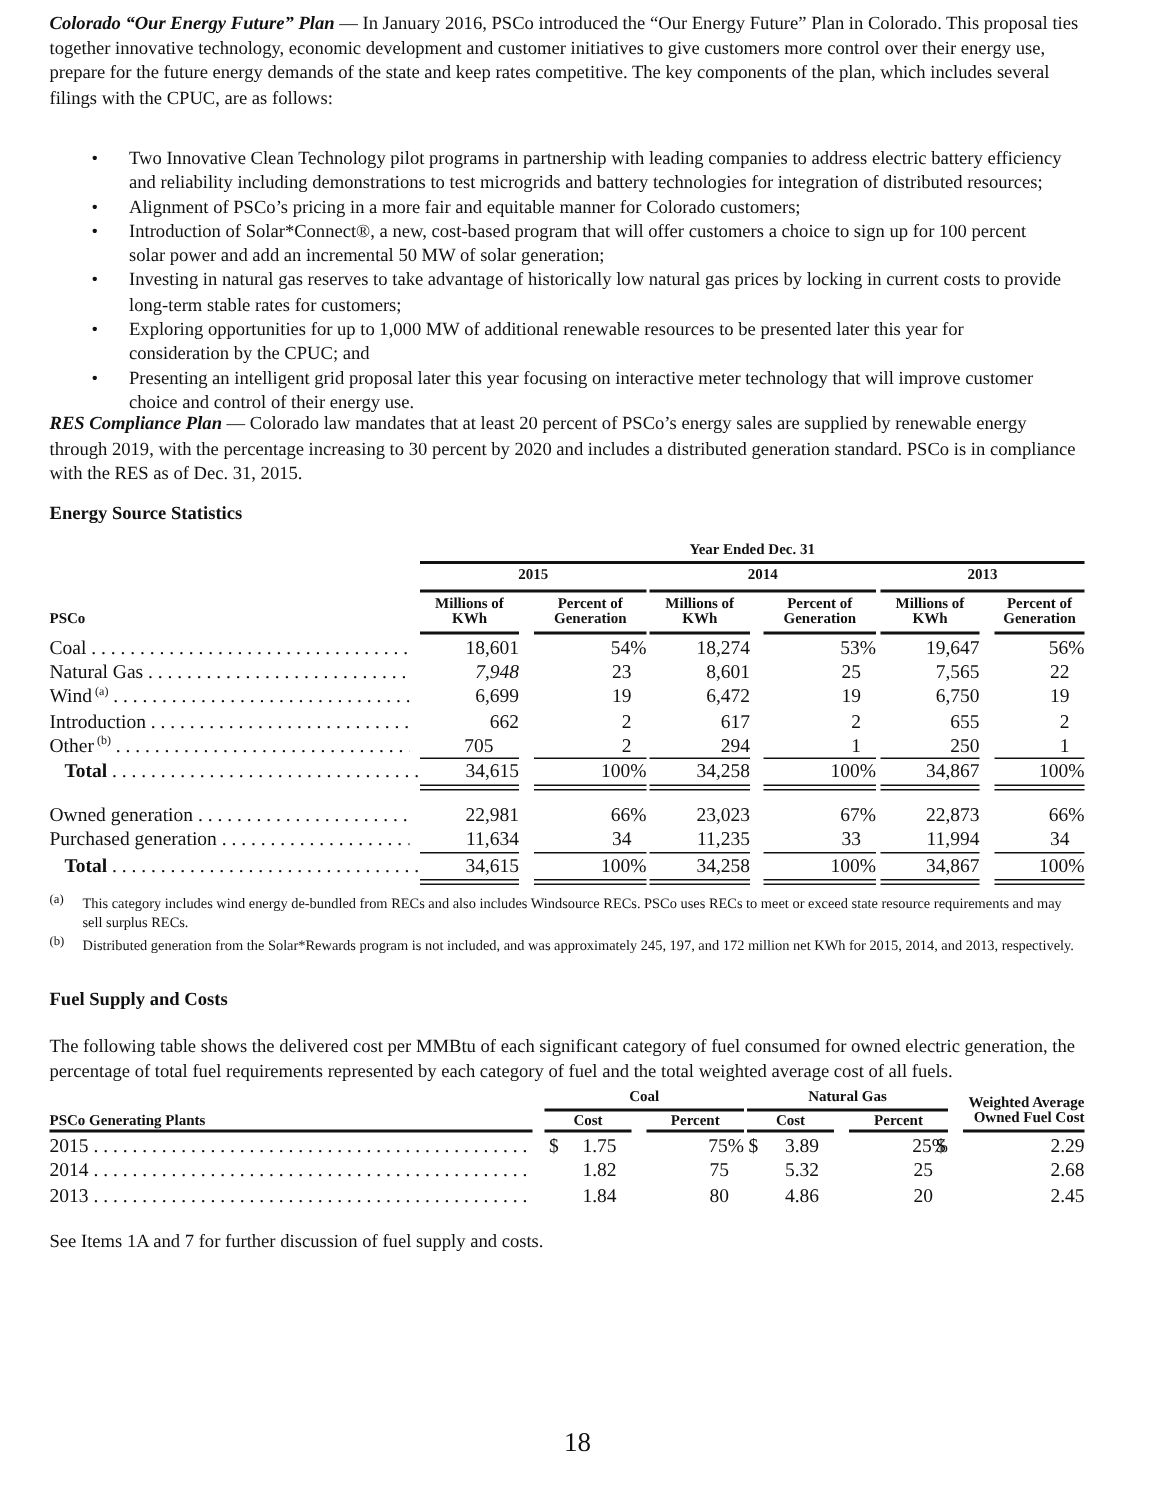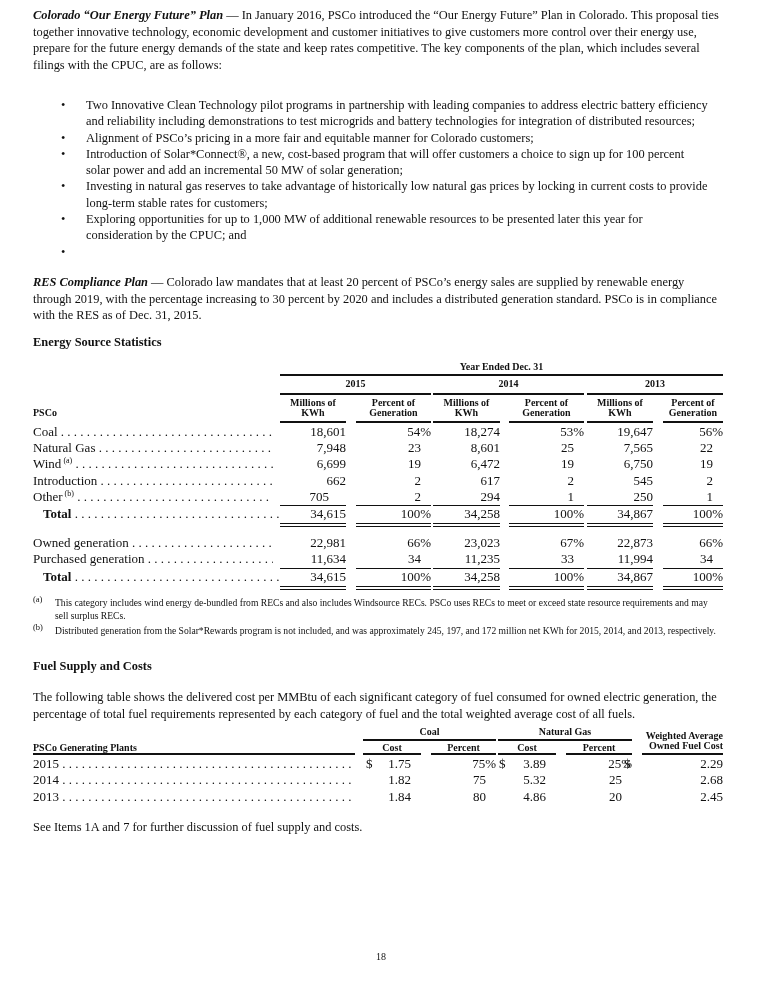--- a/index.html
+++ b/index.html
@@ -13,21 +13,21 @@
   .bi { font-weight: bold; font-style: italic; }
   ul.bullets { position: absolute; top: 97px; left: 28px; width: 650px; margin: 0; padding: 0; list-style: none; }
   ul.bullets li { position: relative; padding-left: 25px; line-height: 16.3px; margin: 0; }
   ul.bullets li .dot { position: absolute; left: 0; top: 0; }
   .para2 { position: absolute; top: 274px; left: 0; width: 692px; }
   .heading { position: absolute; left: 0; font-weight: bold; font-size: 12.4px; }
   .h-energy { top: 335px; }
   .h-fuel { top: 659px; }
   .para3 { position: absolute; top: 689px; left: 0; width: 692px; }
   .closing { position: absolute; top: 819px; left: 0; }
-  .pagenum { position: absolute; top: 951px; left: 376px; font-size: 10px; }
+  .pagenum { position: absolute; top: 951px; left: 376px; font-size: 18px; }
 
   
   .t1 { position: absolute; left: 0; top: 362px; width: 690px; }
   .row { position: absolute; left: 0; height: 16px; width: 690px; }
   .lbl { position: absolute; left: 0; white-space: nowrap; overflow: hidden; font-size: 13px; }
   .cell { position: absolute; text-align: right; font-size: 13px; }
   .hdr { position: absolute; font-weight: bold; font-size: 10px; text-align: center; line-height: 10px; }
   .rule { position: absolute; height: 0; border-top: 1px solid #111; }
   .rule2 { position: absolute; height: 2px; border-top: 1px solid #111; border-bottom: 1px solid #111; }
   .rule.thick { border-top: 2px solid #111; }
@@ -42,21 +42,21 @@
 <div class="page">
 
   <p class="para1"><span class="bi">Colorado “Our Energy Future” Plan</span><span> — </span><span>In January 2016, PSCo introduced the “Our Energy Future” Plan in Colorado.  This proposal ties together innovative technology, economic development and customer initiatives to give customers more control over their energy use, prepare for the future energy demands of the state and keep rates competitive.  The key components of the plan, which includes several filings with the CPUC, are as follows:</span></p>
 
   <ul class="bullets">
     <li><span class="dot">•</span><span>Two Innovative Clean Technology pilot programs in partnership with leading companies to address electric battery efficiency and reliability including demonstrations to test microgrids and battery technologies for integration of distributed resources;</span></li>
     <li><span class="dot">•</span><span>Alignment of PSCo’s pricing in a more fair and equitable manner for Colorado customers;</span></li>
     <li><span class="dot">•</span><span>Introduction of Solar*Connect®, a new, cost-based program that will offer customers a choice to sign up for 100 percent solar power and add an incremental 50 MW of solar generation;</span></li>
     <li><span class="dot">•</span><span>Investing in natural gas reserves to take advantage of historically low natural gas prices by locking in current costs to provide long-term stable rates for customers;</span></li>
     <li><span class="dot">•</span><span>Exploring opportunities for up to 1,000 MW of additional renewable resources to be presented later this year for consideration by the CPUC; and</span></li>
-    <li><span class="dot">•</span></li>
+    <li><span class="dot">•</span><span>Presenting an intelligent grid proposal later this year focusing on interactive meter technology that will improve customer choice and control of their energy use.</span></li>
   </ul>
 
   <p class="para2"><span class="bi">RES Compliance Plan</span><span> — </span><span>Colorado law mandates that at least 20 percent of PSCo’s energy sales are supplied by renewable energy through 2019, with the percentage increasing to 30 percent by 2020 and includes a distributed generation standard.  PSCo is in compliance with the RES as of Dec. 31, 2015.</span></p>
 
   <div class="heading h-energy">Energy Source Statistics</div>
 
   <div id="t1" class="t1">
       <div class="hdr" style="left:247px;width:443px;top:0;font-size:10px;">Year Ended Dec. 31</div>
       <div class="rule thick" style="left:247px;width:443px;top:12px;"></div>
       <div class="hdr" style="left:247px;width:151px;top:17px;">2015</div>
@@ -82,21 +82,21 @@
         <div class="lbl" style="width:240px;"><span>Coal</span> . . . . . . . . . . . . . . . . . . . . . . . . . . . . . . . . . . . . . . . . </div>
         <div class="cell" style="left:243px;width:70px;">18,601</div>
         <div class="cell" style="left:328px;width:70px;">54%</div>
         <div class="cell" style="left:397px;width:70px;">18,274</div>
         <div class="cell" style="left:481px;width:70px;">53%</div>
         <div class="cell" style="left:550px;width:70px;">19,647</div>
         <div class="cell" style="left:620px;width:70px;">56%</div>
       </div>
       <div class="row" style="top:78.2px;">
         <div class="lbl" style="width:240px;"><span>Natural Gas</span> . . . . . . . . . . . . . . . . . . . . . . . . . . . . . . . . . . . . . . . . </div>
-        <div class="cell" style="left:243px;width:70px;">7,948</div>
+        <div class="cell" style="left:243px;width:70px;font-style:italic;">7,948</div>
         <div class="cell" style="left:328px;width:60px;">23</div>
         <div class="cell" style="left:397px;width:70px;text-align:right;">8,601</div>
         <div class="cell" style="left:481px;width:60px;">25</div>
         <div class="cell" style="left:550px;width:70px;">7,565</div>
         <div class="cell" style="left:620px;width:60px;">22</div>
       </div>
       <div class="row" style="top:94.4px;">
         <div class="lbl" style="width:240px;"><span>Wind</span><sup> (a)</sup> . . . . . . . . . . . . . . . . . . . . . . . . . . . . . . . . . . . . . . . . </div>
         <div class="cell" style="left:243px;width:70px;">6,699</div>
         <div class="cell" style="left:328px;width:60px;">19</div>
@@ -104,21 +104,21 @@
         <div class="cell" style="left:481px;width:60px;">19</div>
         <div class="cell" style="left:550px;width:70px;">6,750</div>
         <div class="cell" style="left:620px;width:60px;">19</div>
       </div>
       <div class="row" style="top:110.60000000000001px;">
         <div class="lbl" style="width:240px;"><span>Introduction</span> . . . . . . . . . . . . . . . . . . . . . . . . . . . . . . . . . . . . . . . . </div>
         <div class="cell" style="left:243px;width:70px;">662</div>
         <div class="cell" style="left:328px;width:60px;">2</div>
         <div class="cell" style="left:397px;width:70px;">617</div>
         <div class="cell" style="left:481px;width:60px;">2</div>
-        <div class="cell" style="left:550px;width:70px;">545</div>
+        <div class="cell" style="left:550px;width:70px;">655</div>
         <div class="cell" style="left:620px;width:60px;">2</div>
       </div>
       <div class="row" style="top:126.80000000000001px;">
         <div class="lbl" style="width:240px;"><span>Other</span><sup> (b)</sup> . . . . . . . . . . . . . . . . . . . . . . . . . . . . . . . . . . . . . . . . </div>
         <div class="cell" style="left:226px;width:70px;">705</div>
         <div class="cell" style="left:328px;width:60px;">2</div>
         <div class="cell" style="left:397px;width:70px;">294</div>
         <div class="cell" style="left:481px;width:60px;">1</div>
         <div class="cell" style="left:550px;width:70px;">250</div>
         <div class="cell" style="left:620px;width:60px;">1</div>

